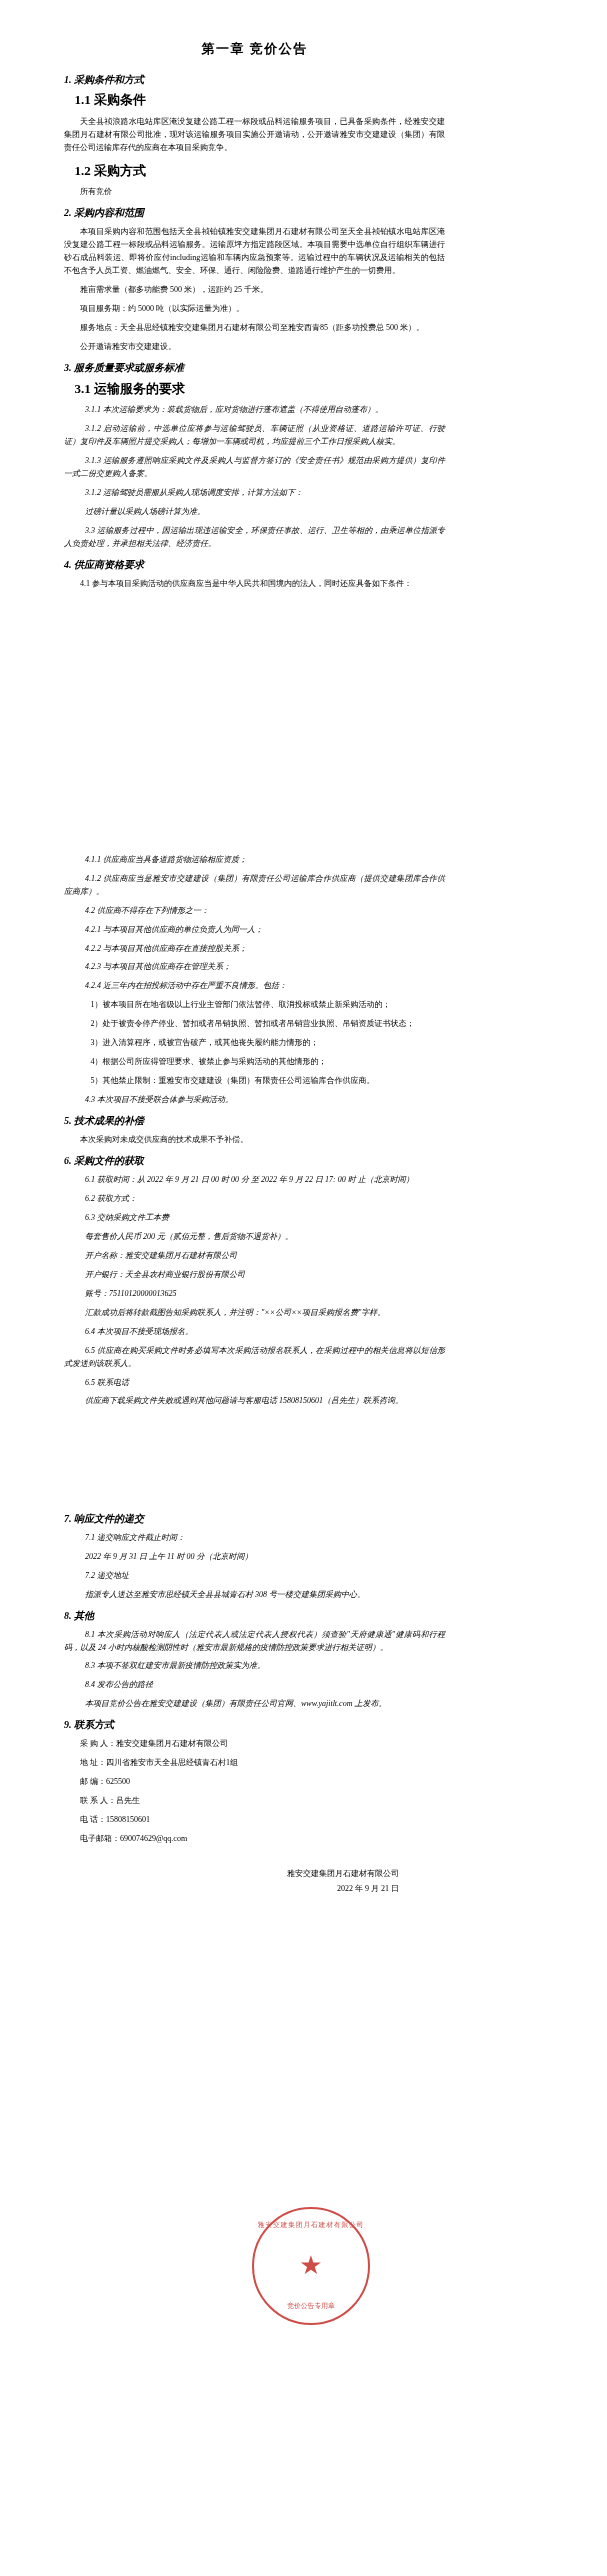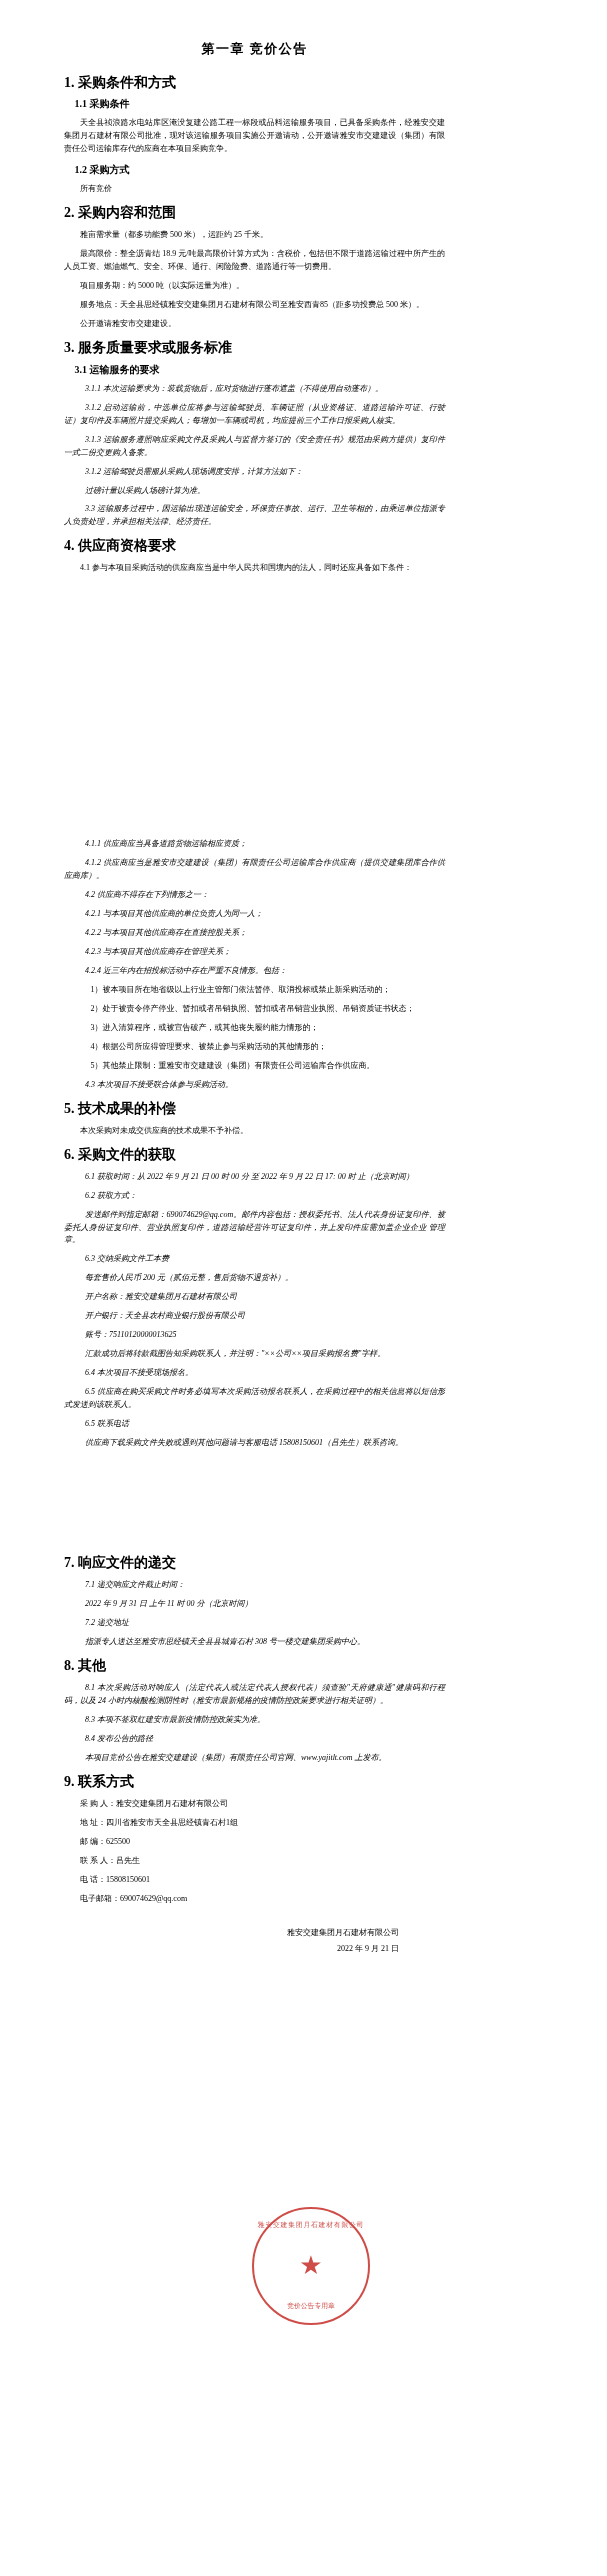--- a/index.html
+++ b/index.html
@@ -22,27 +22,28 @@
   }
   .doc-title{
     text-align:center;
     font-size:13px;
     font-weight:bold;
     letter-spacing:1.5px;
     margin:0 0 13.7px 0;
     font-family:"Liberation Serif", serif;
   }
   .h1{
-    font-size:14px;
+    font-size:10px;
     font-weight:bold;
     margin:5.3px 0 1.5px 0;
     line-height:1.5;
+    font-style:italic;
   }
   .h2{
-    font-size:10px;
+    font-size:13px;
     font-weight:bold;
     margin:3.8px 0 0.8px 0;
     line-height:1.5;
     text-indent:10.6px;
   }
   .p{
     font-size:8px;
     line-height:1.62;
     margin:6px 0;
     text-align:justify;
@@ -107,22 +108,22 @@
 
     <div class="doc-title">第一章 竞价公告</div>
 
     <div class="h1">1. 采购条件和方式</div>
     <div class="h2">1.1 采购条件</div>
     <div class="p">天全县祯浪路水电站库区淹没复建公路工程一标段或品料运输服务项目，已具备采购条件，经雅安交建集团月石建材有限公司批准，现对该运输服务项目实施公开邀请动，公开邀请雅安市交建建设（集团）有限责任公司运输库存代的应商在本项目采购竞争。</div>
     <div class="h2">1.2 采购方式</div>
     <div class="p">所有竞价</div>
 
     <div class="h1">2. 采购内容和范围</div>
+    <div class="p">本项目采购内容和范围包括天全县祯铂镇雅安交建集团月石建材有限公司至天全县祯铂镇水电站库区淹没复建公路工程一标段或品料运输服务。运输原坪方指定路段区域。本项目需要中选单位自行组织车辆进行砂石成品料装运、即将价应付including运输和车辆内应急预案等。运输过程中的车辆状况及运输相关的包括不包含予人员工资、燃油燃气、安全、环保、通行、闲险险费、道路通行维护产生的一切费用。</div>
     <div class="p">雅亩需求量（都多功能费 500 米），运距约 25 千米。</div>
-    <div class="p">最高限价：整全沥青结 18.9 元/吨最高限价计算方式为：含税价，包括但不限于道路运输过程中所产生的人员工资、燃油燃气、安全、环保、通行、闲险险费、道路通行等一切费用。</div>
     <div class="p">项目服务期：约 5000 吨（以实际运量为准）。</div>
     <div class="p">服务地点：天全县思经镇雅安交建集团月石建材有限公司至雅安西青85（距多功投费总 500 米）。</div>
     <div class="p">公开邀请雅安市交建建设。</div>
 
     <div class="h1">3. 服务质量要求或服务标准</div>
     <div class="h2">3.1 运输服务的要求</div>
     <div class="p i2">3.1.1 本次运输要求为：装载货物后，应对货物进行蓬布遮盖（不得使用自动蓬布）。</div>
     <div class="p i2">3.1.2 启动运输前，中选单位应将参与运输驾驶员、车辆证照（从业资格证、道路运输许可证、行驶证）复印件及车辆照片提交采购人；每增加一车辆或司机，均应提前三个工作日报采购人核实。</div>
     <div class="p i2">3.1.3 运输服务遵照响应采购文件及采购人与监督方签订的《安全责任书》规范由采购方提供）复印件一式二份交更购入备案。</div>
     <div class="p i2">3.1.2 运输驾驶员需服从采购人现场调度安排，计算方法如下：</div>
@@ -147,21 +148,20 @@
     <div class="p i3">4）根据公司所应得管理要求、被禁止参与采购活动的其他情形的；</div>
     <div class="p i3">5）其他禁止限制：重雅安市交建建设（集团）有限责任公司运输库合作供应商。</div>
     <div class="p i2">4.3 本次项目不接受联合体参与采购活动。</div>
 
     <div class="h1">5. 技术成果的补偿</div>
     <div class="p">本次采购对未成交供应商的技术成果不予补偿。</div>
 
     <div class="h1">6. 采购文件的获取</div>
     <div class="p i2">6.1 获取时间：从 2022 年 9 月 21 日 00 时 00 分 至 2022 年 9 月 22 日 17: 00 时 止（北京时间）</div>
     <div class="p i2">6.2 获取方式：</div>
-    <div class="p i2">发送邮件到指定邮箱：690074629@qq.com。邮件内容包括：授权委托书、法人代表身份证复印件、被委托人身份证复印件、营业执照复印件，道路运输经营许可证复印件，并上发印件应需加盖企业企业 管理章。</div>
     <div class="p i2">6.3 交纳采购文件工本费</div>
     <div class="p i2">每套售价人民币 200 元（贰佰元整，售后货物不退货补）。</div>
     <div class="p i2">开户名称：雅安交建集团月石建材有限公司</div>
     <div class="p i2">开户银行：天全县农村商业银行股份有限公司</div>
     <div class="p i2">账号：75110120000013625</div>
     <div class="p i2">汇款成功后将转款截图告知采购联系人，并注明："××公司××项目采购报名费"字样。</div>
     <div class="p i2">6.4 本次项目不接受现场报名。</div>
     <div class="p i2">6.5 供应商在购买采购文件时务必填写本次采购活动报名联系人，在采购过程中的相关信息将以短信形式发送到该联系人。</div>
     <div class="p i2">6.5 联系电话</div>
     <div class="p i2">供应商下载采购文件失败或遇到其他问题请与客服电话 15808150601（吕先生）联系咨询。</div>

